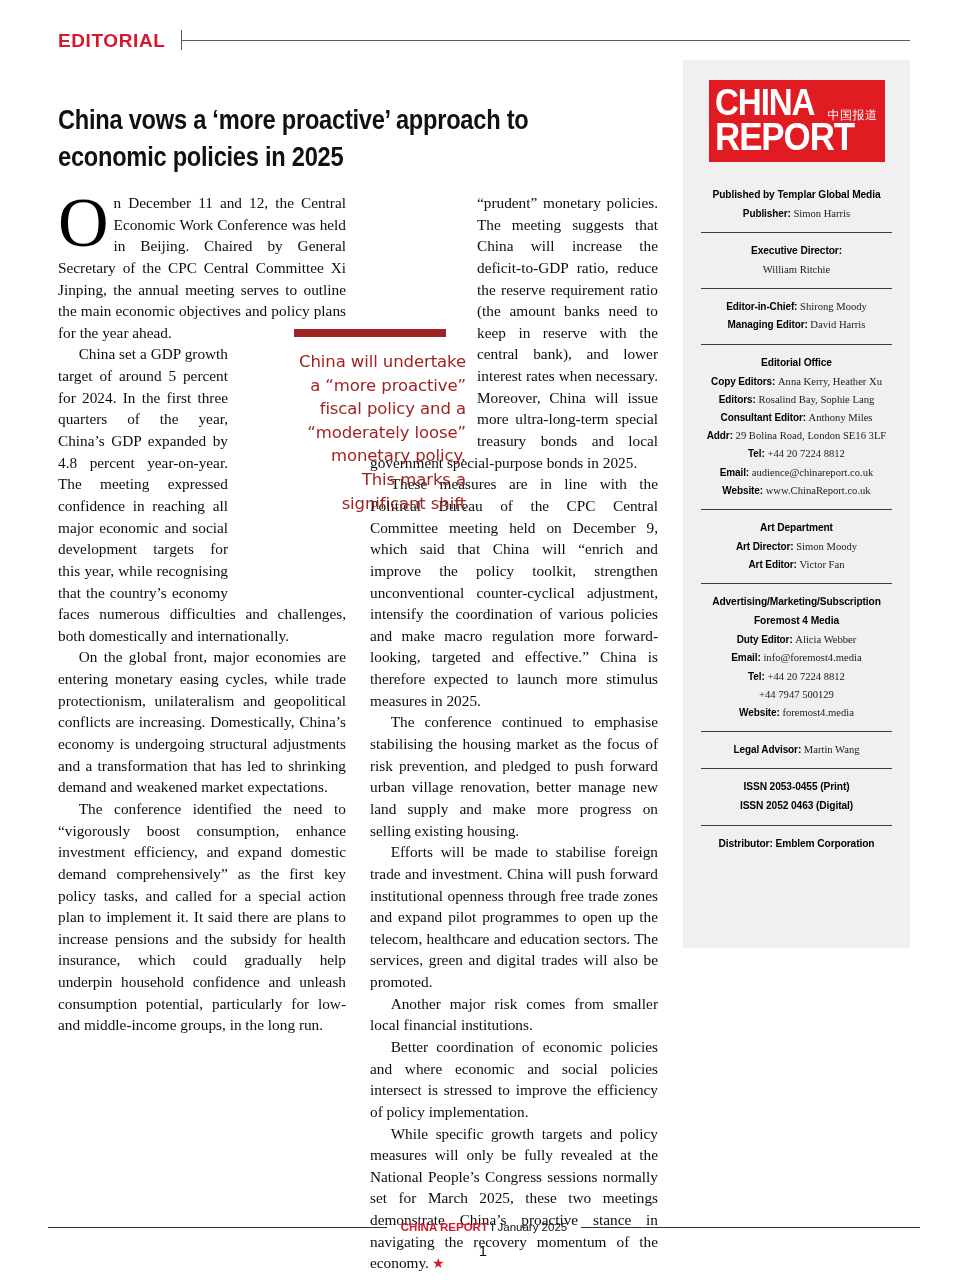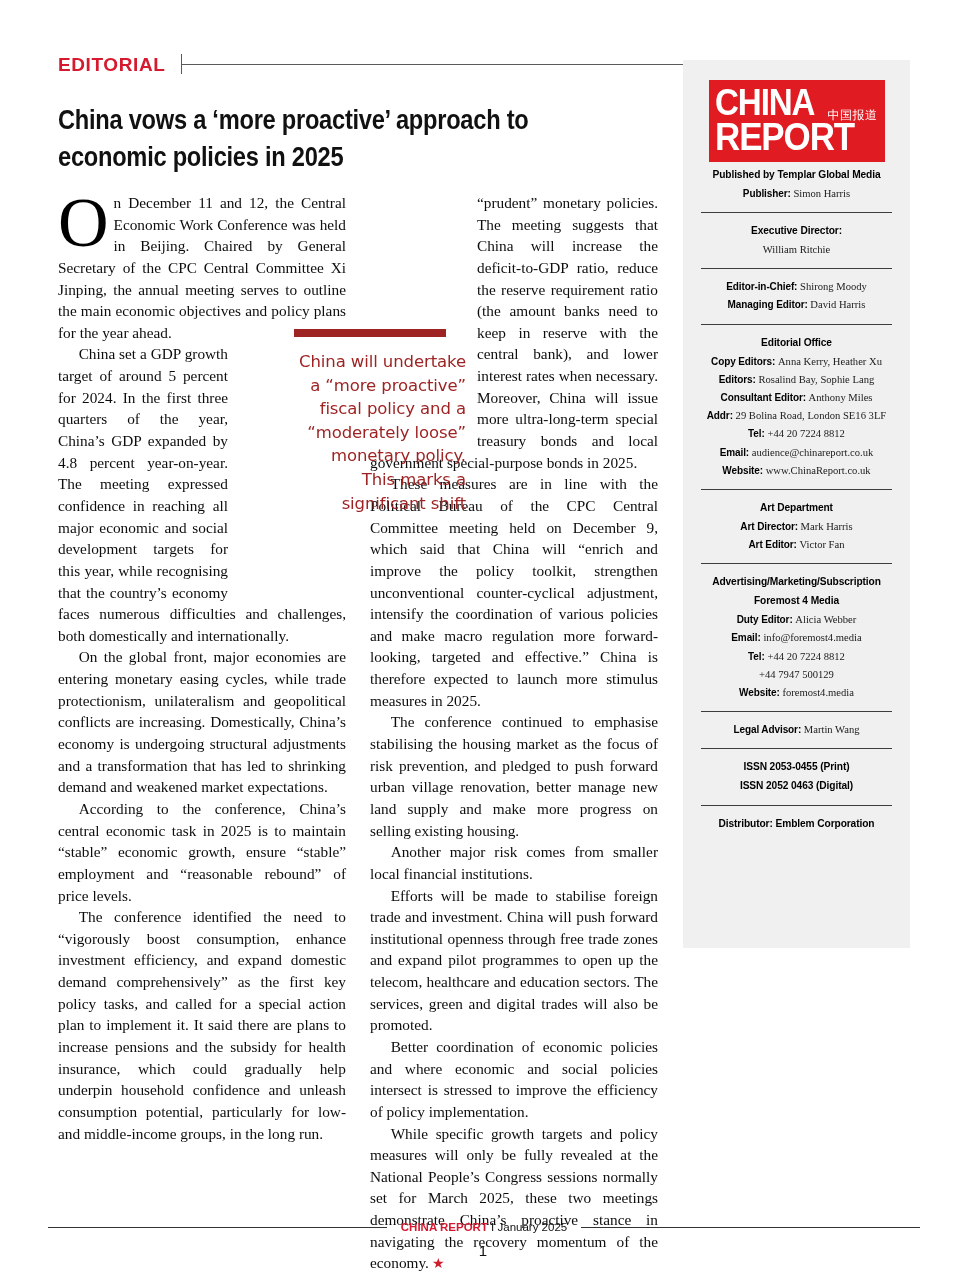--- a/index.html
+++ b/index.html
@@ -17,21 +17,20 @@
 
   
   .kicker-row {
     position: absolute;
     left: 58px;
     top: 26px;
     width: 852px;
     height: 28px;
     display: flex;
     align-items: center;
-    margin-top: 24px;
   }
   .kicker-label {
     font-family: "Liberation Sans", sans-serif;
     font-weight: bold;
     font-size: 19px;
     letter-spacing: 0.6px;
     color: #d6192e;
     line-height: 1;
     white-space: nowrap;
   }
@@ -181,21 +180,21 @@
     position: absolute;
     right: 7px;
     top: 27px;
     color: #ffffff;
     font-family: Liberation Sans, sans-serif;
     font-size: 12px;
     letter-spacing: 0.5px;
   }
 
   .masthead {
-    padding: 4px 16px 0 16px;
+    padding: 24px 16px 0 16px;
     text-align: center;
   }
   .mh-line {
     font-family: "Liberation Serif", serif;
     font-size: 10.6px;
     line-height: 1.72;
     color: #1a1a1a;
   }
   .mh-label {
     font-family: "Liberation Sans Narrow", "Liberation Sans", sans-serif;
@@ -265,31 +264,30 @@
 
 <h1 class="headline">China vows a ‘more proactive’ approach to economic policies in 2025</h1>
 
 <div class="article">
 
   <div class="col col-left">
     <p class="first"><span class="dropcap">O</span><span>n December 11 and 12, the Central Economic Work Conference was held in Beijing. Chaired by General Secretary of the CPC Central Committee Xi Jinping, the annual meeting serves to outline the main economic objectives and policy plans for the year ahead.</span></p>
     <div class="quote-spacer-left"></div>
     <p>China set a GDP growth target of around 5 percent for 2024. In the first three quarters of the year, China’s GDP expanded by 4.8 percent year-on-year. The meeting expressed confidence in reaching all major economic and social development targets for this year, while recognising that the country’s economy faces numerous difficulties and challenges, both domestically and internationally.</p>
     <p>On the global front, major economies are entering monetary easing cycles, while trade protectionism, unilateralism and geopolitical conflicts are increasing. Domestically, China’s economy is undergoing structural adjustments and a transformation that has led to shrinking demand and weakened market expectations.</p>
-    <p>According to the conference, China’s central economic task in 2025 is to maintain “stable” economic growth, ensure “stable” employment and “reasonable rebound” of price levels.</p>
     <p>The conference identified the need to “vigorously boost consumption, enhance investment efficiency, and expand domestic demand comprehensively” as the first key policy tasks, and called for a special action plan to implement it. It said there are plans to increase pensions and the subsidy for health insurance, which could gradually help underpin household confidence and unleash consumption potential, particularly for low- and middle-income groups, in the long run.</p>
   </div>
 
   <div class="col col-right">
     <div class="quote-spacer-right"></div>
     <p class="first">“prudent” monetary policies. The meeting suggests that China will increase the deficit-to-GDP ratio, reduce the reserve requirement ratio (the amount banks need to keep in reserve with the central bank), and lower interest rates when necessary. Moreover, China will issue more ultra-long-term special treasury bonds and local government special-purpose bonds in 2025.</p>
     <p>These measures are in line with the Political Bureau of the CPC Central Committee meeting held on December 9, which said that China will “enrich and improve the policy toolkit, strengthen unconventional counter-cyclical adjustment, intensify the coordination of various policies and make macro regulation more forward-looking, targeted and effective.” China is therefore expected to launch more stimulus measures in 2025.</p>
     <p>The conference continued to emphasise stabilising the housing market as the focus of risk prevention, and pledged to push forward urban village renovation, better manage new land supply and make more progress on selling existing housing.</p>
+    <p>Efforts will be made to stabilise foreign trade and investment. China will push forward institutional openness through free trade zones and expand pilot programmes to open up the telecom, healthcare and education sectors. The services, green and digital trades will also be promoted.</p>
     <p>Another major risk comes from smaller local financial institutions.</p>
-    <p>Efforts will be made to stabilise foreign trade and investment. China will push forward institutional openness through free trade zones and expand pilot programmes to open up the telecom, healthcare and education sectors. The services, green and digital trades will also be promoted.</p>
     <p>Better coordination of economic policies and where economic and social policies intersect is stressed to improve the efficiency of policy implementation.</p>
     <p><span>While specific growth targets and policy measures will only be fully revealed at the National People’s Congress sessions normally set for March 2025, these two meetings demonstrate China’s proactive stance in navigating the recovery momentum of the economy.</span><span class="endmark">★</span></p>
   </div>
 </div>
 
 <div class="pullquote">
   <div class="pullquote-bar"></div>
   <div class="pullquote-text">China will undertake a “more proactive” fiscal policy and a “moderately loose” monetary policy. This marks a significant shift</div>
 </div>
 
@@ -312,21 +310,21 @@
       <div class="mh-head">Editorial Office</div>
       <div class="mh-line"><span class="mh-label">Copy Editors: </span><span>Anna Kerry, Heather Xu</span></div>
       <div class="mh-line"><span class="mh-label">Editors: </span><span>Rosalind Bay, Sophie Lang</span></div>
       <div class="mh-line"><span class="mh-label">Consultant Editor: </span><span>Anthony Miles</span></div>
       <div class="mh-line"><span class="mh-label">Addr: </span><span>29 Bolina Road, London SE16 3LF</span></div>
       <div class="mh-line"><span class="mh-label">Tel: </span><span>+44 20 7224 8812</span></div>
       <div class="mh-line"><span class="mh-label">Email: </span><span>audience@chinareport.co.uk</span></div>
       <div class="mh-line"><span class="mh-label">Website: </span><span>www.ChinaReport.co.uk</span></div>
       <div class="mh-rule"></div>
       <div class="mh-head">Art Department</div>
-      <div class="mh-line"><span class="mh-label">Art Director: </span><span>Mark Harris</span></div>
+      <div class="mh-line"><span class="mh-label">Art Director: </span><span>Simon Moody</span></div>
       <div class="mh-line"><span class="mh-label">Art Editor: </span><span>Victor Fan</span></div>
       <div class="mh-rule"></div>
       <div class="mh-head">Advertising/Marketing/Subscription</div>
       <div class="mh-head">Foremost 4 Media</div>
       <div class="mh-line"><span class="mh-label">Duty Editor: </span><span>Alicia Webber</span></div>
       <div class="mh-line"><span class="mh-label">Email: </span><span>info@foremost4.media</span></div>
       <div class="mh-line"><span class="mh-label">Tel: </span><span>+44 20 7224 8812</span></div>
       <div class="mh-line"><span>+44 7947 500129</span></div>
       <div class="mh-line"><span class="mh-label">Website: </span><span>foremost4.media</span></div>
       <div class="mh-rule"></div>

